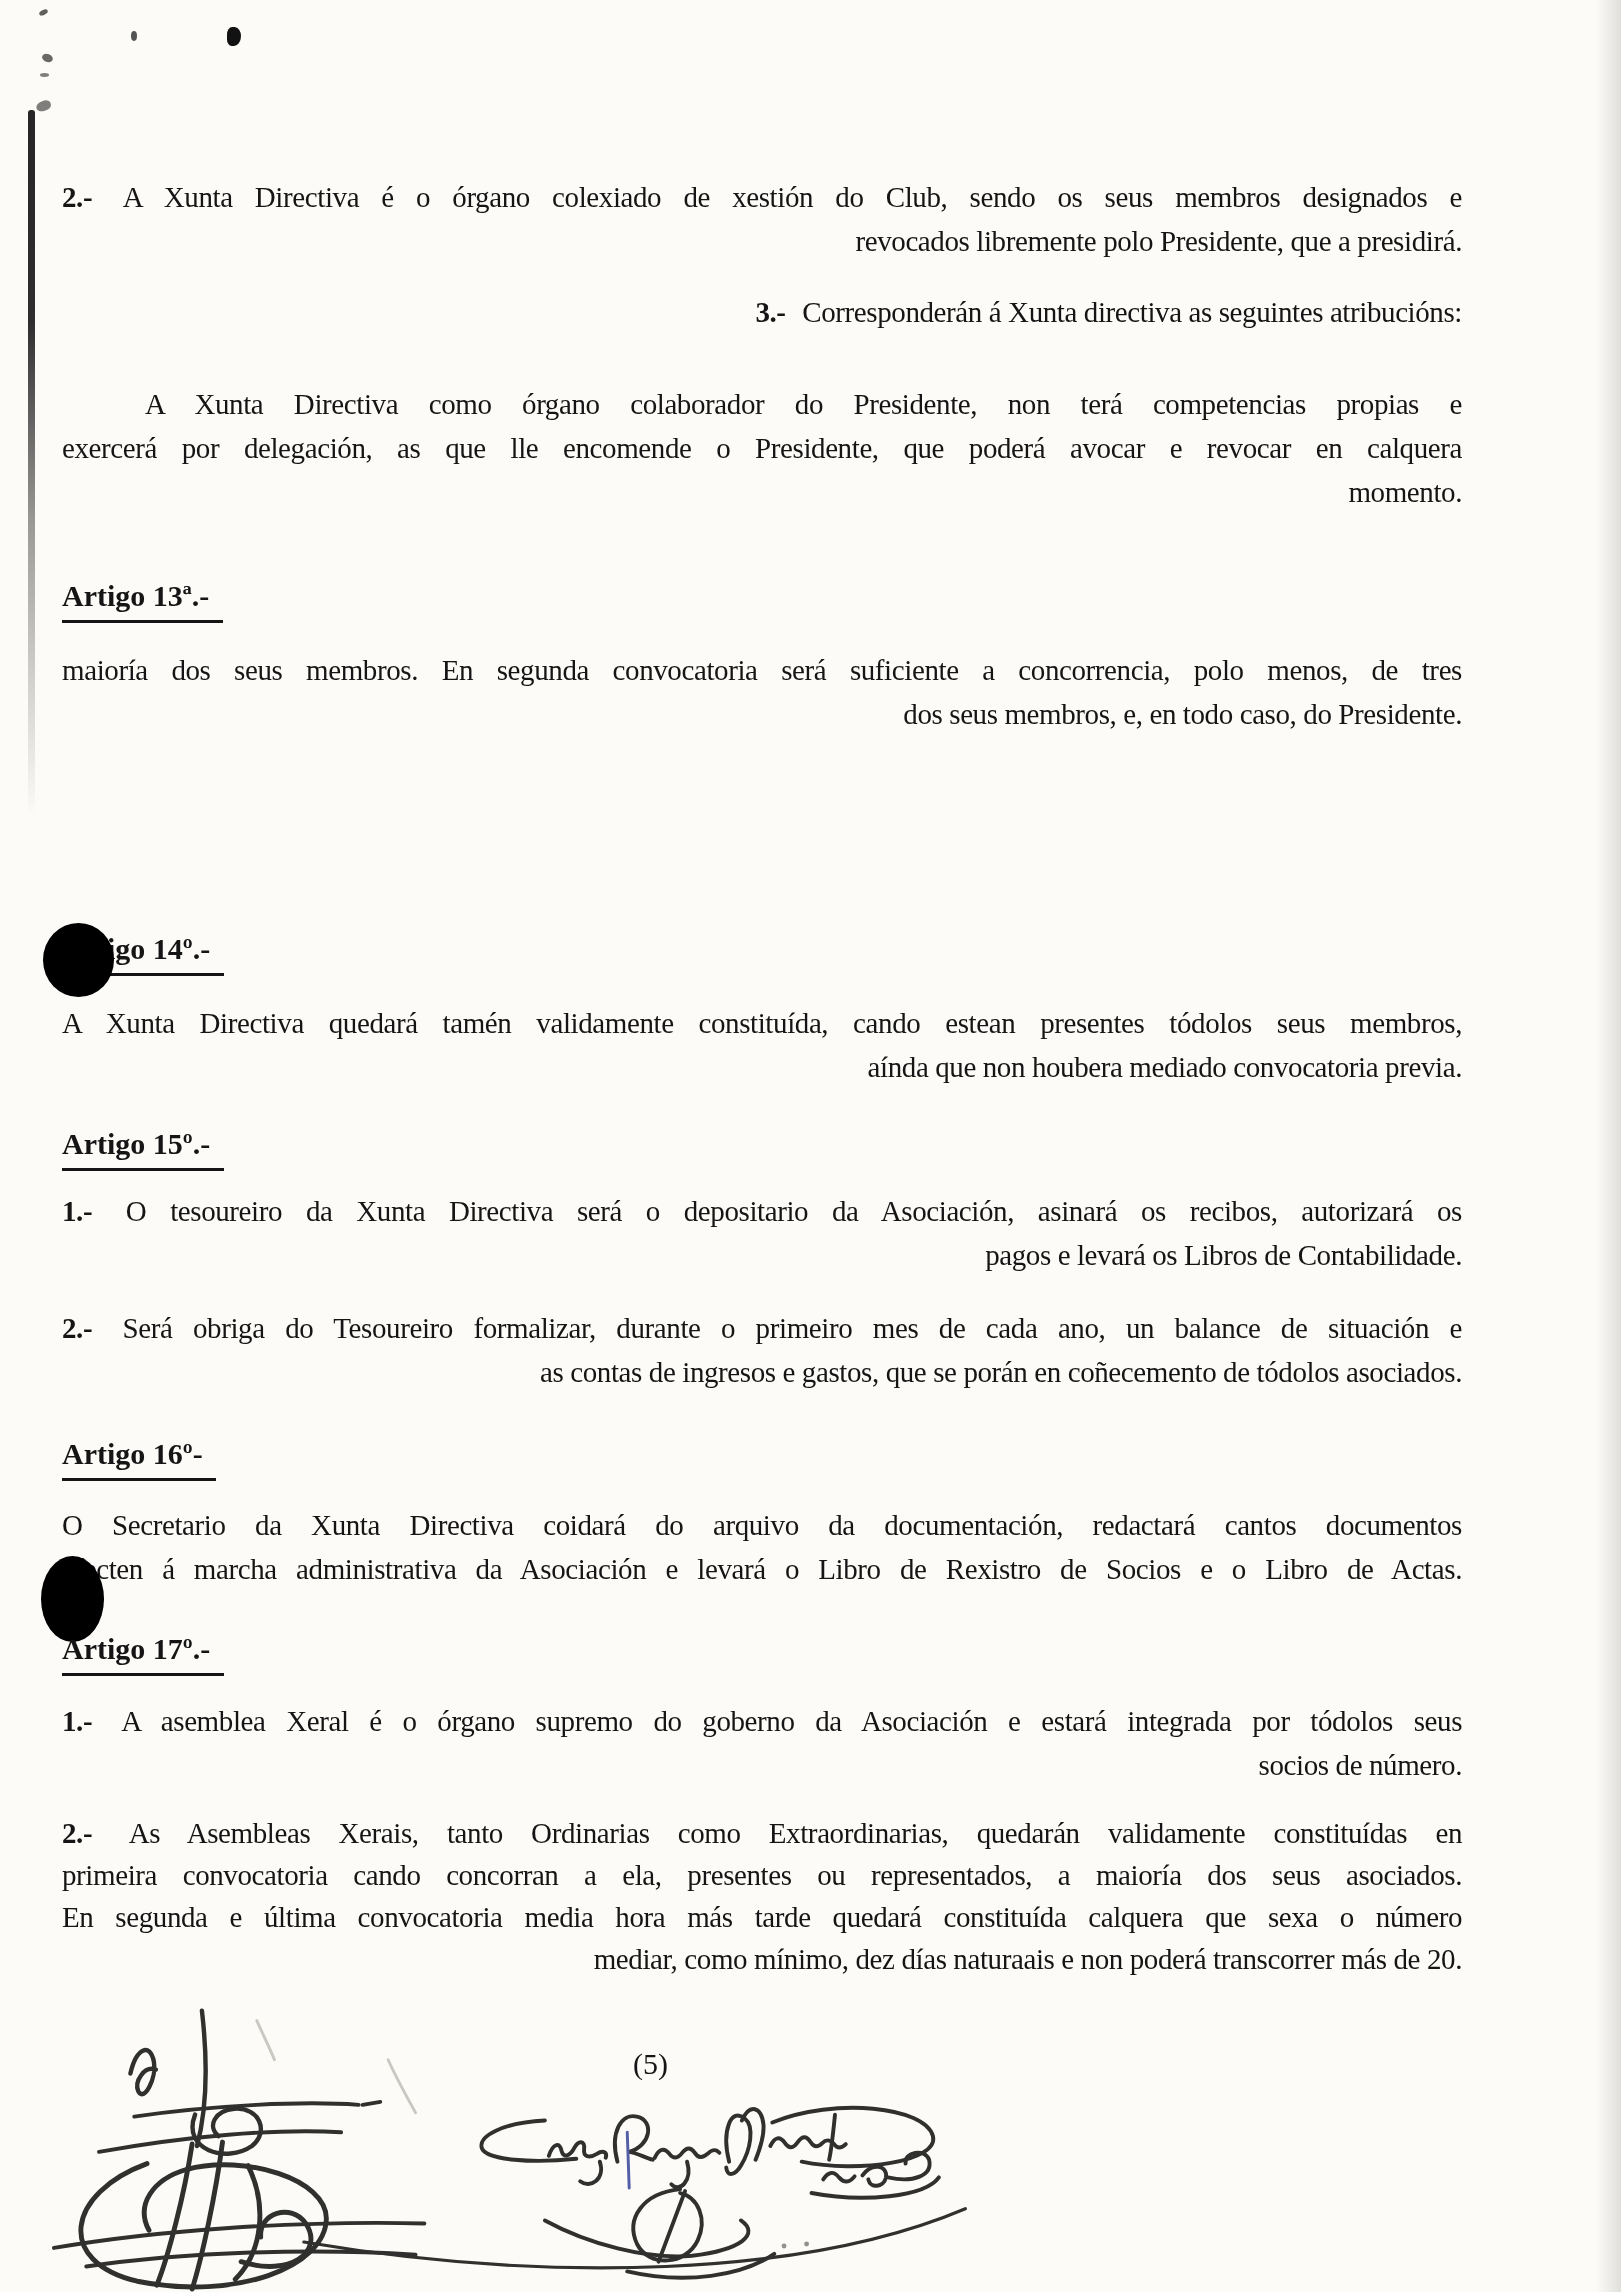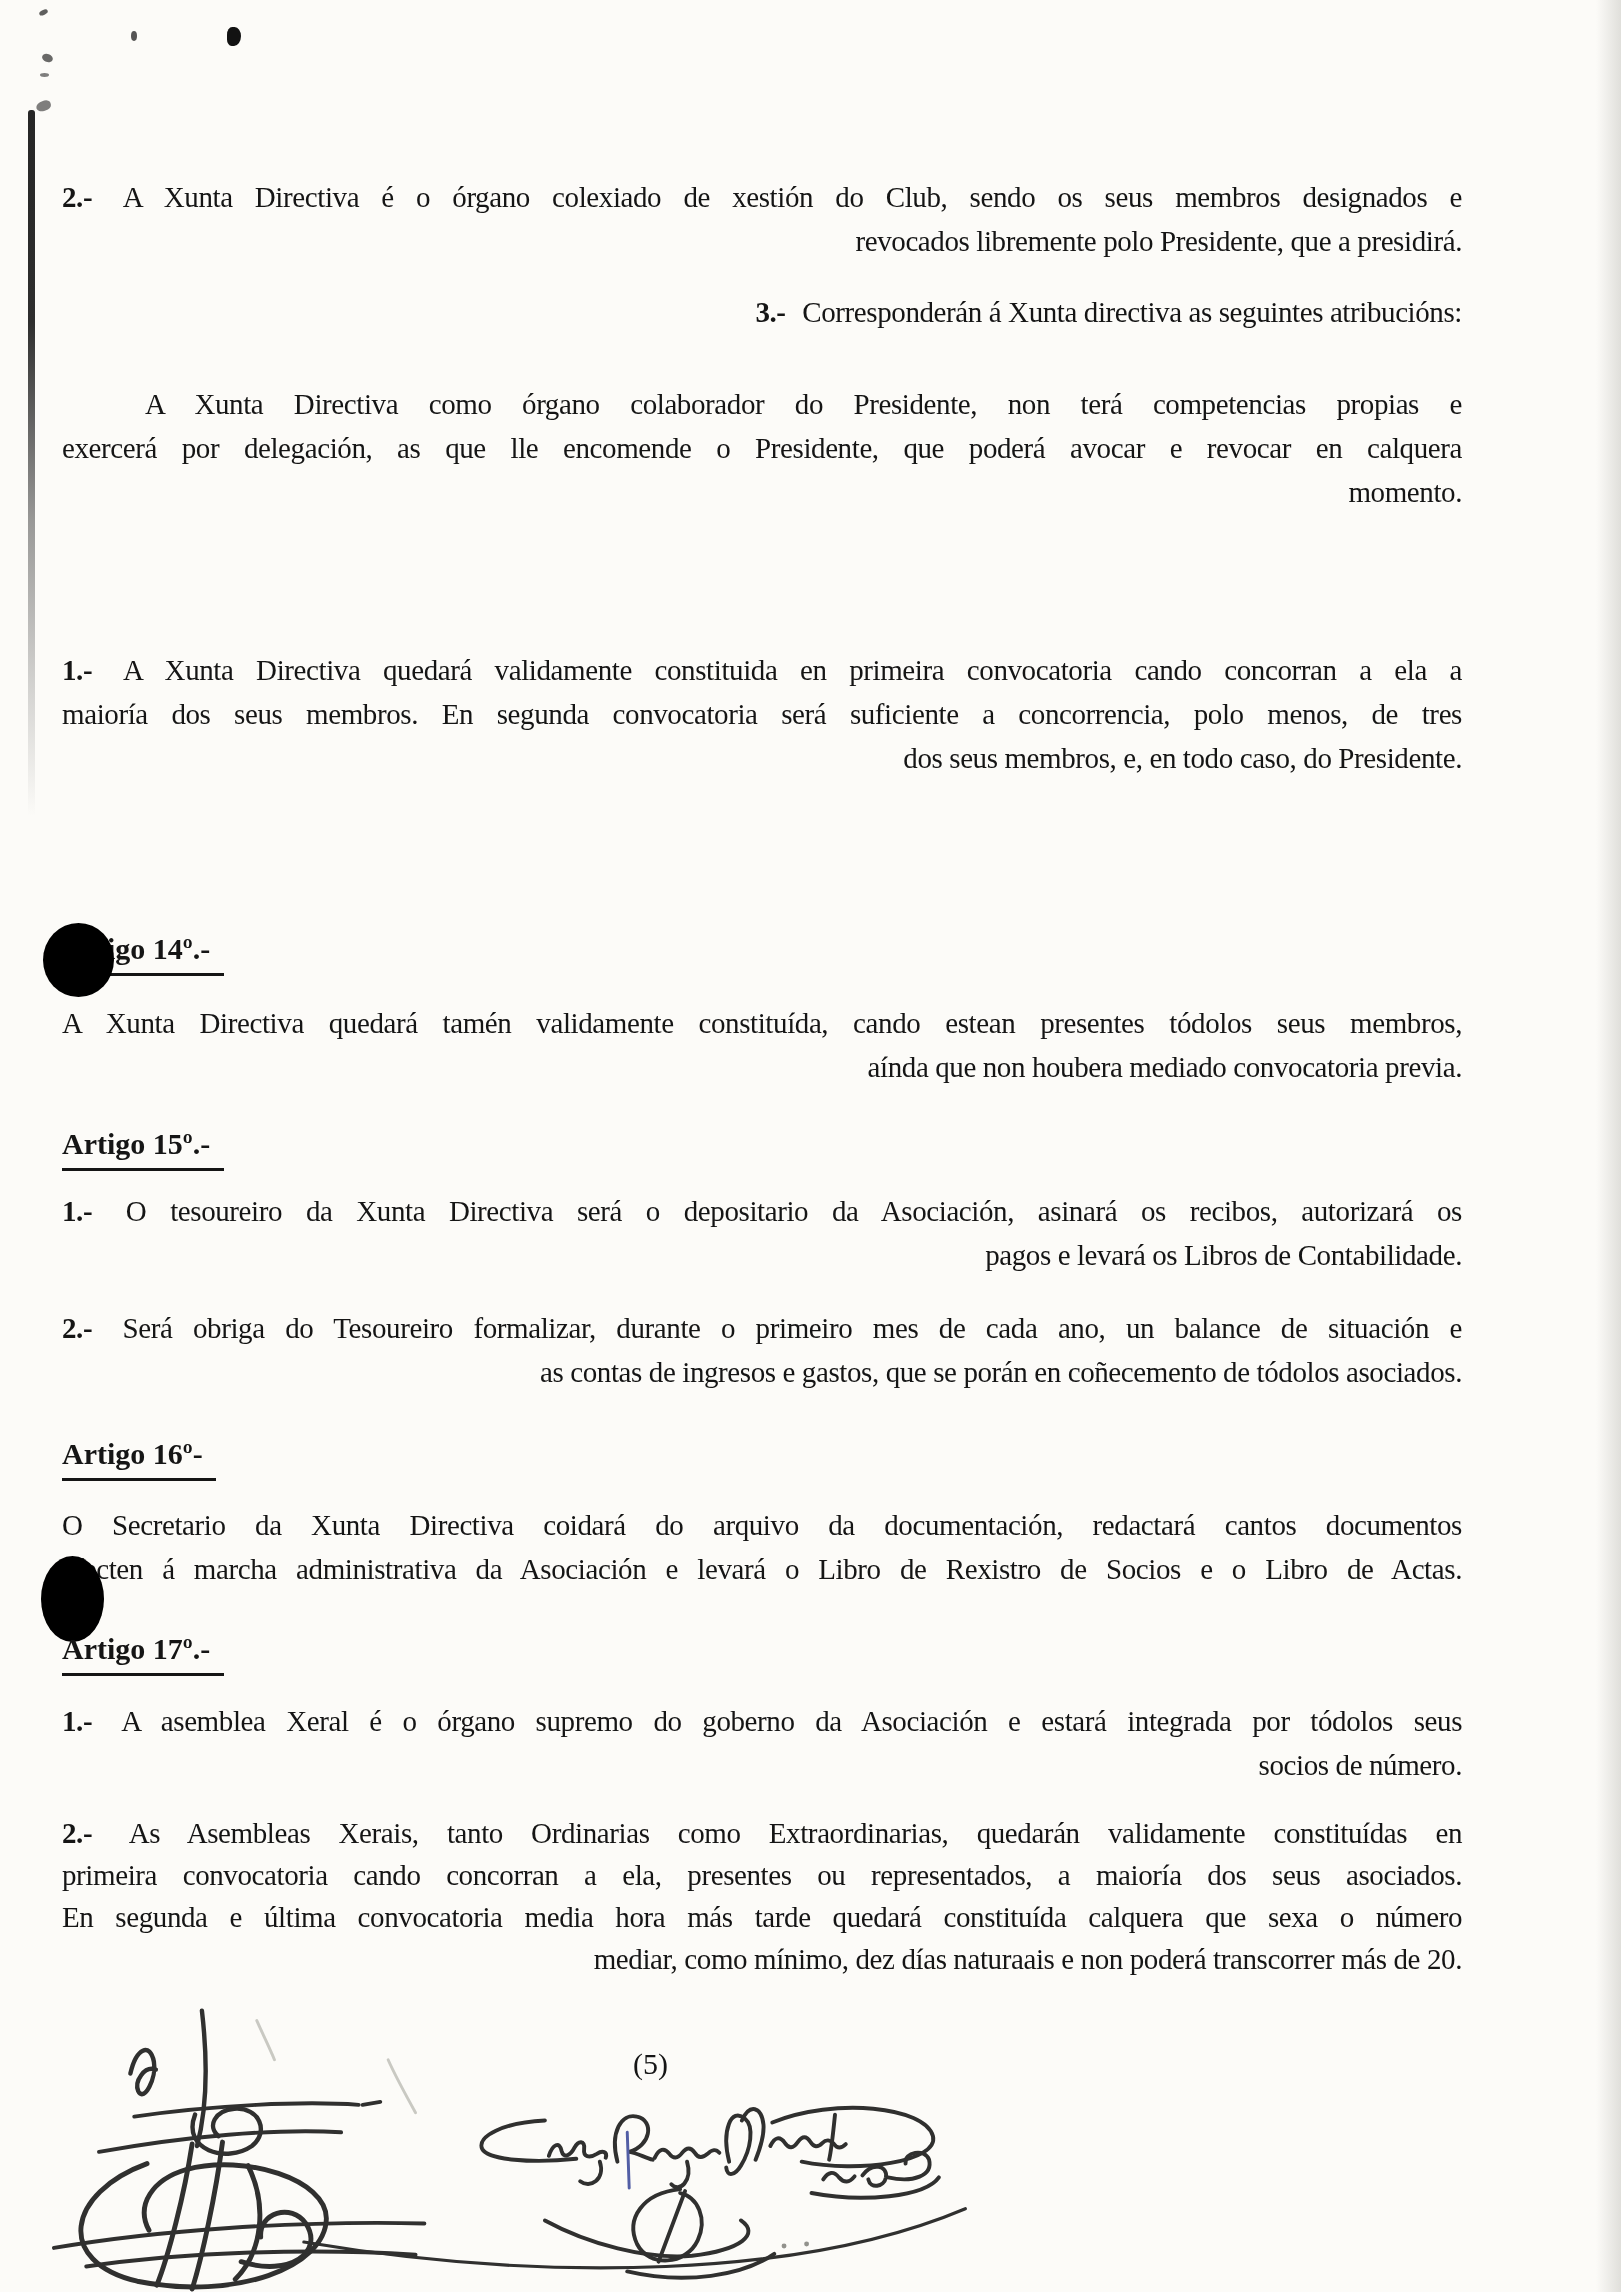--- a/index.html
+++ b/index.html
@@ -51,22 +51,24 @@
   <div class="block" style="top:290px">
     <div class="line ll"><span class="num">3.-</span> <span>Corresponderán á Xunta directiva as seguintes atribucións:</span></div>
   </div>
 
   <div class="block" style="top:382px">
     <div class="line jl ind">A Xunta Directiva como órgano colaborador do Presidente, non terá competencias propias e</div>
     <div class="line jl">exercerá por delegación, as que lle encomende o Presidente, que poderá avocar e revocar en calquera</div>
     <div class="line ll">momento.</div>
   </div>
 
+  <div class="block heading" style="top:574px">
+    <span class="u">Artigo 13ª.-</span>
+  </div>
   <div class="block" style="top:648px">
-    <div class="line jl"><span class="num">1.-</span> <span>A Xunta Directiva quedará validamente constituida en primeira convocatoria cando concorran a ela a</span></div>
     <div class="line jl">maioría dos seus membros. En segunda convocatoria será suficiente a concorrencia, polo menos, de tres</div>
     <div class="line ll">dos seus membros, e, en todo caso, do Presidente.</div>
   </div>
 
   <div class="block heading" style="top:927px">
     <span class="u">Artigo 14º.-</span>
   </div>
   <div class="blob" style="left:43px;top:923px;width:71px;height:74px"></div>
   <div class="block" style="top:1001px">
     <div class="line jl">A Xunta Directiva quedará tamén validamente constituída, cando estean presentes tódolos seus membros,</div>

